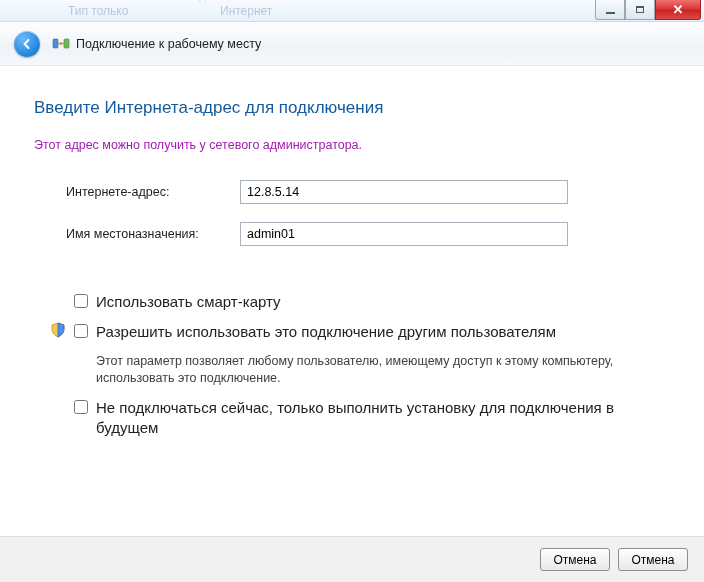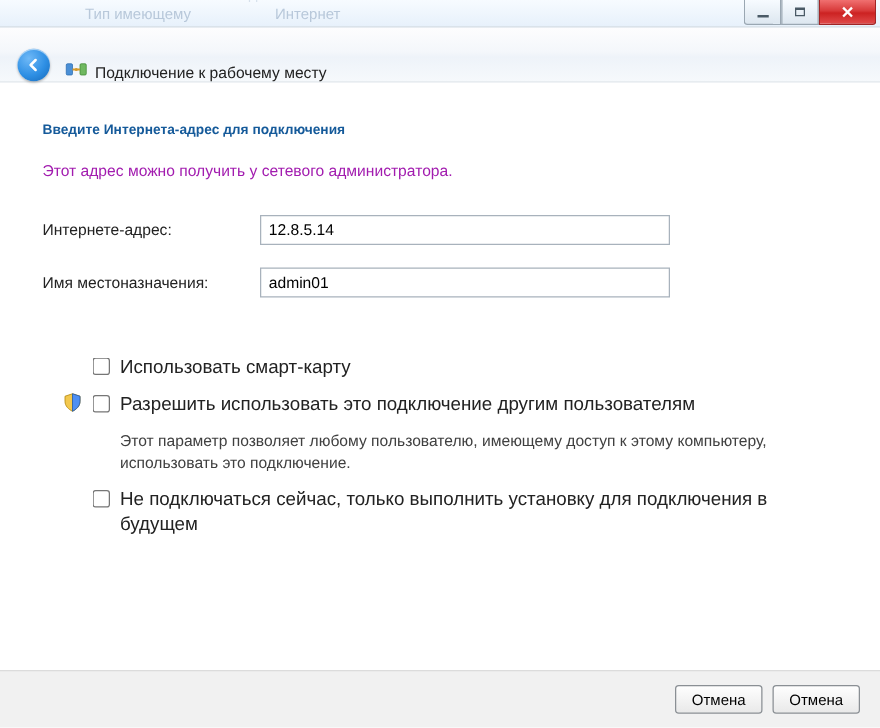--- a/index.html
+++ b/index.html
@@ -60,21 +60,21 @@
   .winbtn.min .ln {
     width:9px; height:0; border-top:2px solid #4a5a66; margin-top:6px;
   }
 
   
   .navband {
     height: 44px;
     background: linear-gradient(#fdfdfe, #f4f7fb 45%, #eef3f9 55%, #f6f9fc);
     border-bottom: 1px solid #dfe6ec;
     display: flex;
-    align-items: flex-end;
+    align-items: center;
     padding: 0 14px;
     gap: 6px;
   }
   .back-circle {
     width: 26px; height: 26px; border-radius: 50%;
     background: radial-gradient(circle at 35% 30%, #6fb9f7, #2e8fe4 55%, #1568b8);
     display: flex; align-items:center; justify-content:center;
     box-shadow: inset 0 1px 0 rgba(255,255,255,.5), 0 1px 2px rgba(0,0,0,.3);
   }
   .back-circle svg { display:block; }
@@ -86,39 +86,40 @@
   .hdr-title {
     font-size: 12.5px;
     color: #222;
   }
 
   
   .panel {
     padding: 14px 34px 0 34px;
   }
   .heading {
-    font-size: 11px;
+    font-size: 17px;
     color: #155a9a;
-    font-weight: 700;
+    font-weight: 400;
     margin: 18px 0 20px 0;
   }
   .subtext {
     font-size: 12.5px;
     color: #a21caf;
     margin-bottom: 28px;
   }
   .form-row {
     display: flex;
     align-items: center;
     margin-bottom: 18px;
   }
   .form-label {
     width: 174px;
     font-size: 12.5px;
     color: #222;
+    margin-left: 32px;
   }
   .form-input {
     width: 328px;
     height: 24px;
     border: 1px solid #a8b2bc;
     padding: 2px 6px;
     font-family: Liberation Sans, sans-serif;
     font-size: 12.5px;
     background: #fff;
     outline: none;
@@ -180,21 +181,21 @@
     border: 1px solid #8a8f94;
     border-radius: 3px;
     background: linear-gradient(#fefefe, #e9e9e9);
     cursor: pointer;
   }
 </style>
 </head>
 <body>
 
 <div class="ghost-bar">
-  <span class="ghost-text" style="left:68px; top:4px;">Тип имеющему</span>
+  <span class="ghost-text" style="left:68px; top:4px;">Тип только</span>
   <span class="ghost-text" style="left:220px; top:4px;">Интернет</span>
   <span class="ghost-text" style="left:184px; top:-12px; opacity:.5;">Подключение или отключение</span>
   <div class="titlebar">
     <div class="winbtn min">
         <div class="ln"></div>
       </div>
     <div class="winbtn max">
         <div class="sq"></div>
       </div>
     <div class="winbtn close">✕</div>

